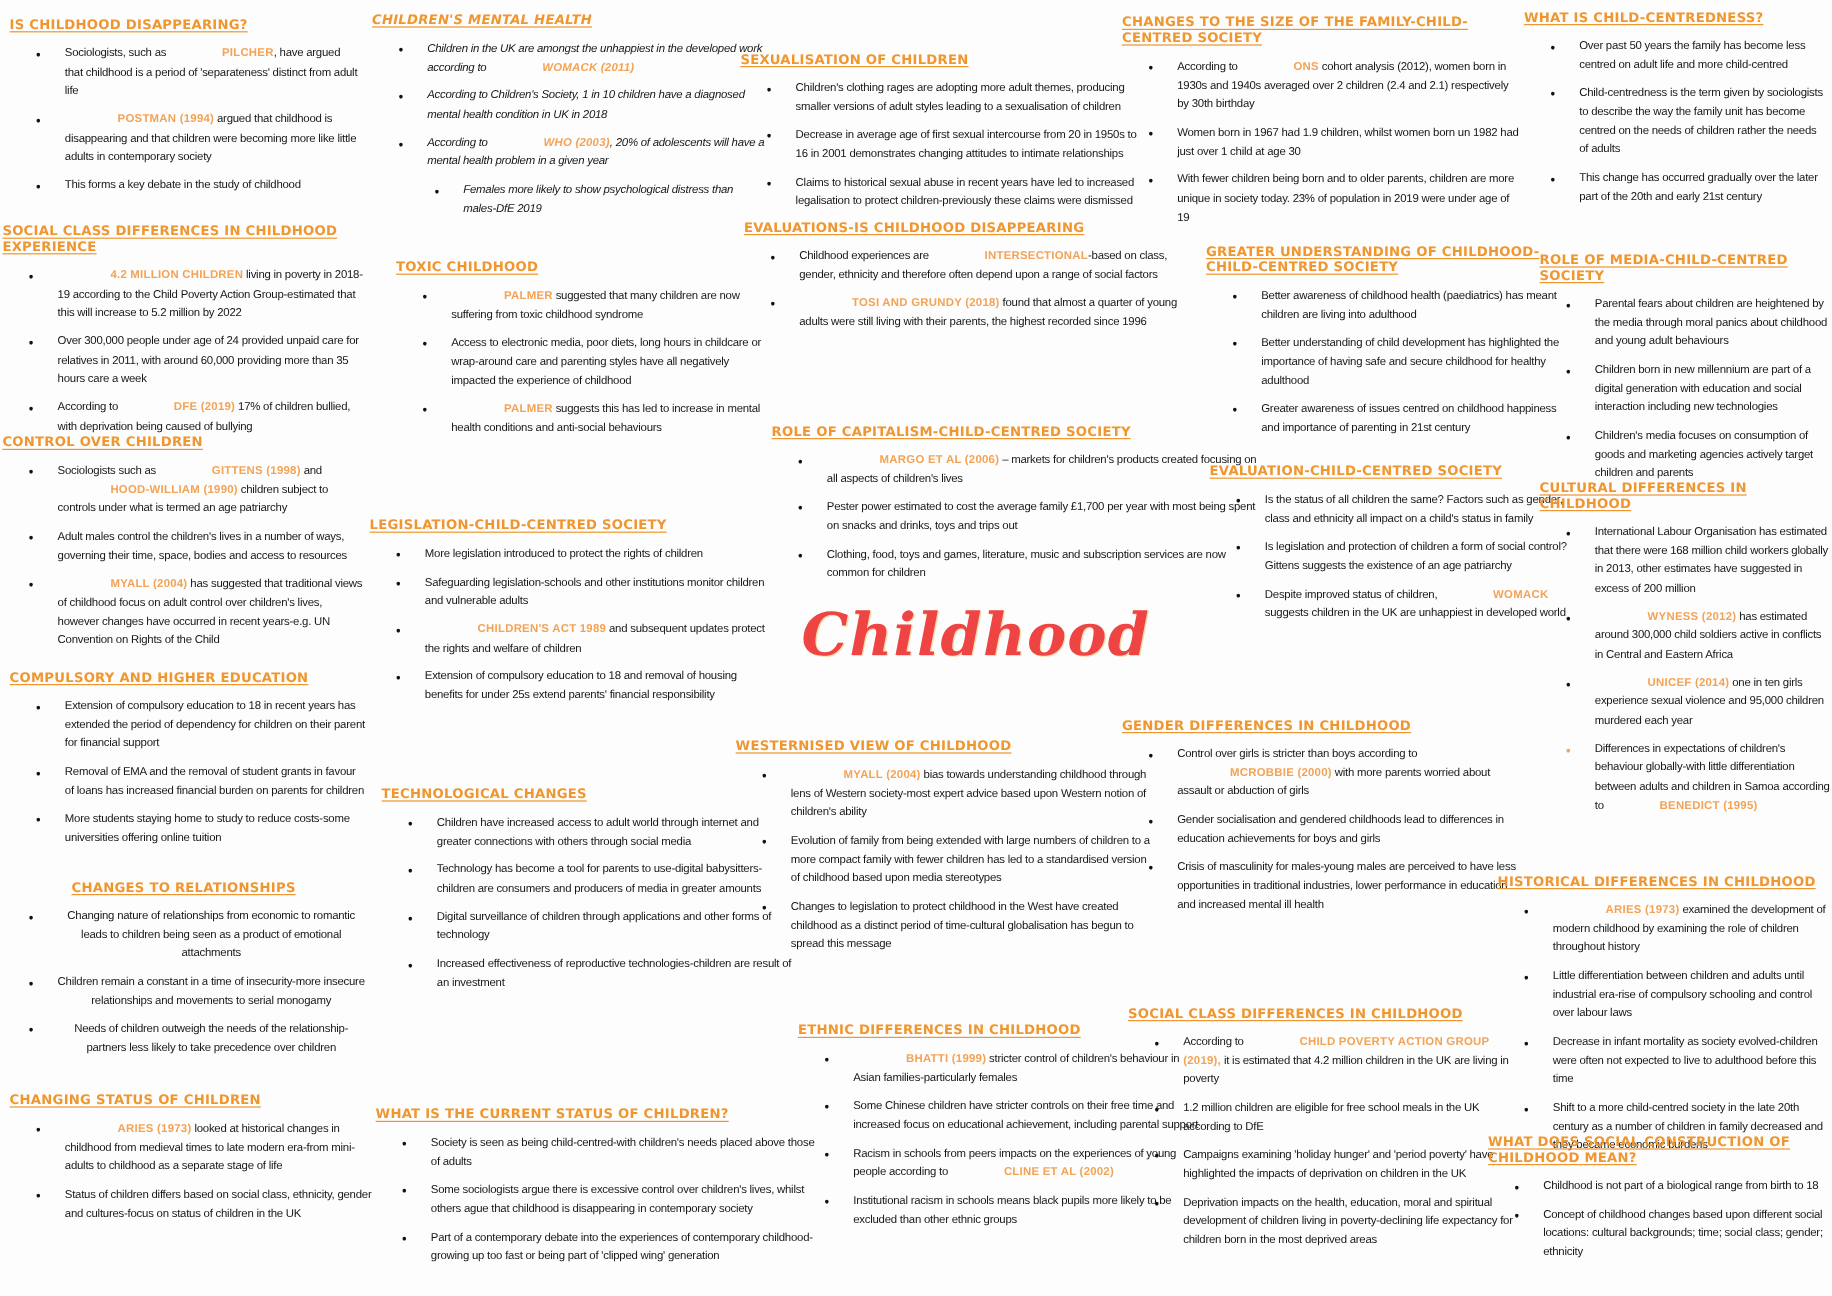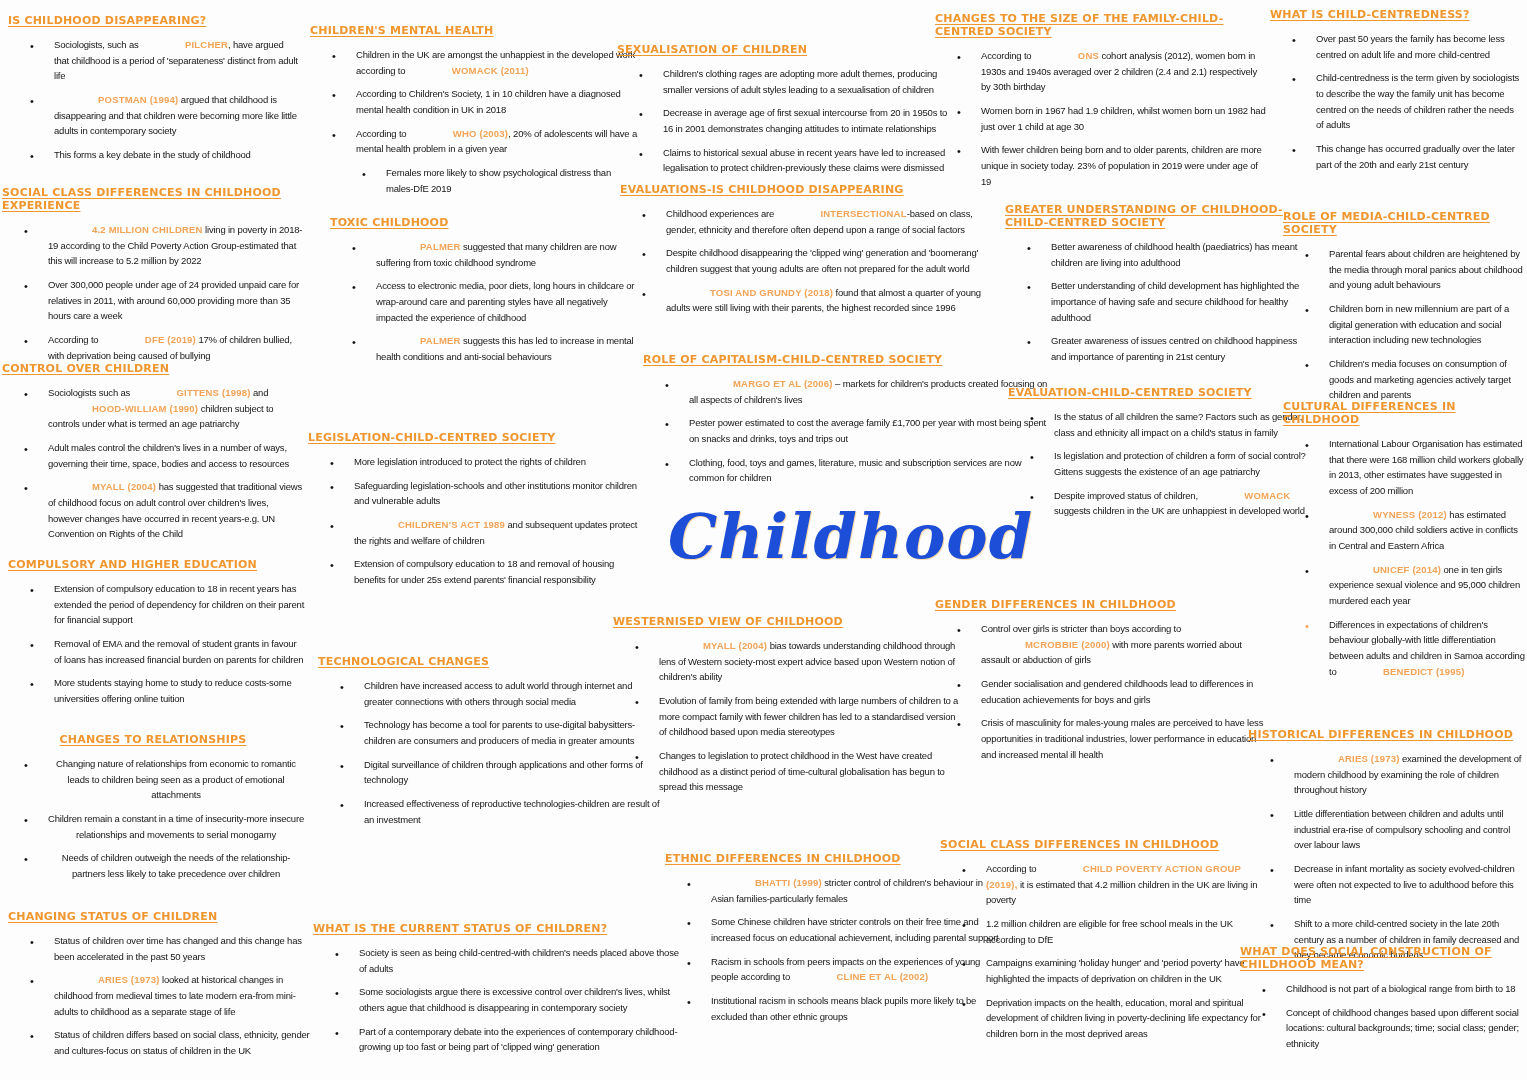--- a/index.html
+++ b/index.html
@@ -59,22 +59,22 @@
     padding-left:44px;
   }
   .center-title{
     position:absolute;
     left:668px;
     top:500px;
     width:260px;
     font-family:"DejaVu Serif",serif;
     font-style:italic;
     font-weight:bold;
-    font-size:62px;
-    color:#1d4ed8;
+    font-size:49px;
+    color:#ef4444;
     letter-spacing:1px;
     text-shadow:1px 1px 0 #fbd9a8;
   }
 </style>
 </head>
 <body>
 
 <div id="board">
   <div class="center-title">Childhood</div>
 <section class="note" style="left: 8px; top: 14px; width: 292px;">
@@ -113,26 +113,25 @@
       <h2 class="note-title">CHANGES TO RELATIONSHIPS</h2>
       <ul class="bullets">
         <li>Changing nature of relationships from economic to romantic leads to children being seen as a product of emotional attachments</li>
         <li>Children remain a constant in a time of insecurity-more insecure relationships and movements to serial monogamy</li>
         <li>Needs of children outweigh the needs of the relationship-partners less likely to take precedence over children</li>
       </ul>
     </section>
     <section class="note" style="left: 8px; top: 910px; width: 302px;">
       <h2 class="note-title">CHANGING STATUS OF CHILDREN</h2>
       <ul class="bullets">
-        <li>Status of children over time has changed and this change has been accelerated in the past 50 years</li>
         <li><span class="hl">ARIES (1973)</span> looked at historical changes in childhood from medieval times to late modern era-from mini-adults to childhood as a separate stage of life</li>
         <li>Status of children differs based on social class, ethnicity, gender and cultures-focus on status of children in the UK</li>
       </ul>
     </section>
-    <section class="note" style="left: 310px; top: 24px; width: 328px;">
+    <section class="note" style="left: 310px; top: 10px; width: 328px; font-style: italic;">
       <h2 class="note-title">CHILDREN'S MENTAL HEALTH</h2>
       <ul class="bullets">
         <li>Children in the UK are amongst the unhappiest in the developed work according to <span class="hl">WOMACK (2011)</span></li>
         <li>According to Children's Society, 1 in 10 children have a diagnosed mental health condition in UK in 2018</li>
         <li>According to <span class="hl">WHO (2003)</span>, 20% of adolescents will have a mental health problem in a given year</li>
         <li class="indent">Females more likely to show psychological distress than males-DfE 2019</li>
       </ul>
     </section>
     <section class="note" style="left: 330px; top: 216px; width: 312px;">
       <h2 class="note-title">TOXIC CHILDHOOD</h2>
@@ -173,21 +172,20 @@
       <ul class="bullets">
         <li>Children's clothing rages are adopting more adult themes, producing smaller versions of adult styles leading to a sexualisation of children</li>
         <li>Decrease in average age of first sexual intercourse from 20 in 1950s to 16 in 2001 demonstrates changing attitudes to intimate relationships</li>
         <li>Claims to historical sexual abuse in recent years have led to increased legalisation to protect children-previously these claims were dismissed</li>
       </ul>
     </section>
     <section class="note" style="left: 620px; top: 183px; width: 362px;">
       <h2 class="note-title">EVALUATIONS-IS CHILDHOOD DISAPPEARING</h2>
       <ul class="bullets">
         <li>Childhood experiences are <span class="hl">INTERSECTIONAL</span>-based on class, gender, ethnicity and therefore often depend upon a range of social factors</li>
-        <li>Despite childhood disappearing the 'clipped wing' generation and 'boomerang' children suggest that young adults are often not prepared for the adult world</li>
         <li><span class="hl">TOSI AND GRUNDY (2018)</span> found that almost a quarter of young adults were still living with their parents, the highest recorded since 1996</li>
       </ul>
     </section>
     <section class="note" style="left: 643px; top: 353px; width: 415px;">
       <h2 class="note-title">ROLE OF CAPITALISM-CHILD-CENTRED SOCIETY</h2>
       <ul class="bullets">
         <li><span class="hl">MARGO ET AL (2006)</span> – markets for children's products created focusing on all aspects of children's lives</li>
         <li>Pester power estimated to cost the average family £1,700 per year with most being spent on snacks and drinks, toys and trips out</li>
         <li>Clothing, food, toys and games, literature, music and subscription services are now common for children</li>
       </ul>

